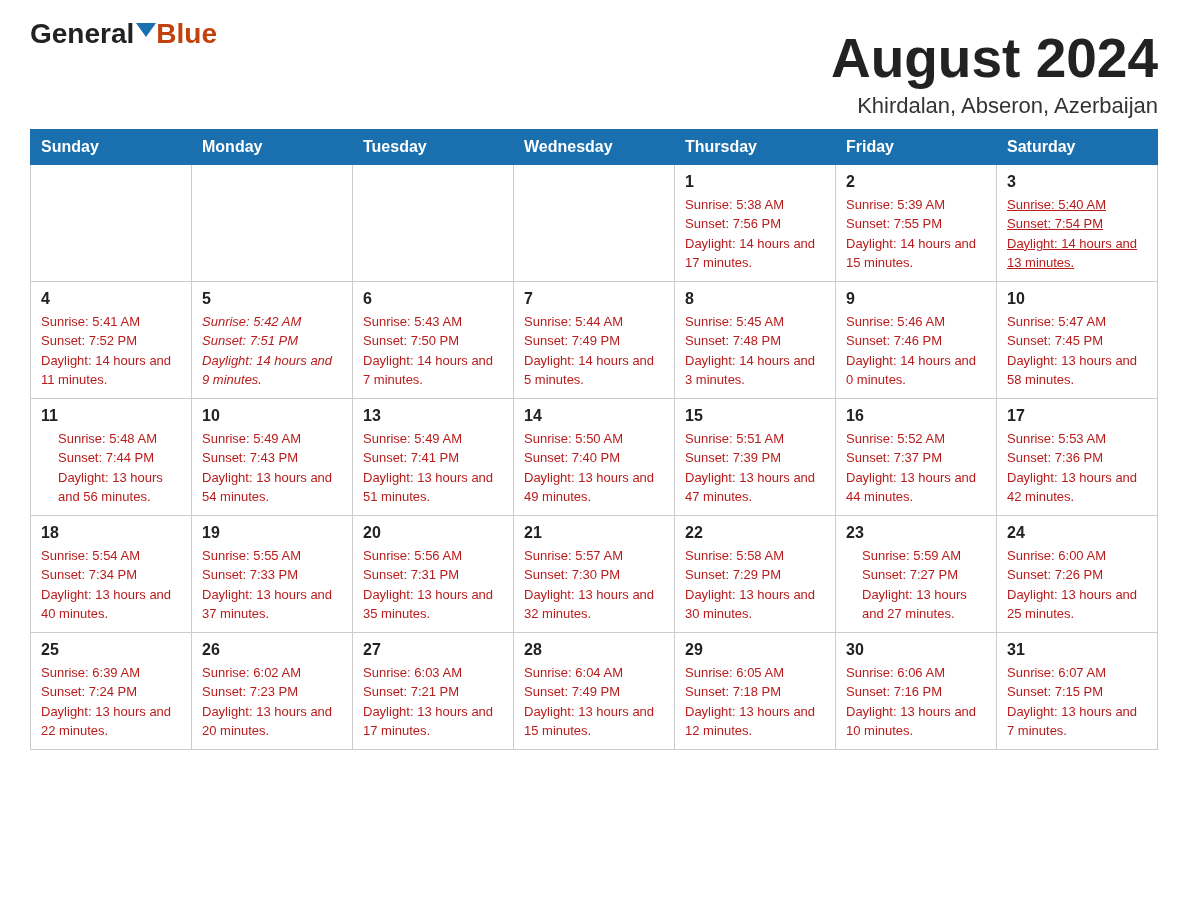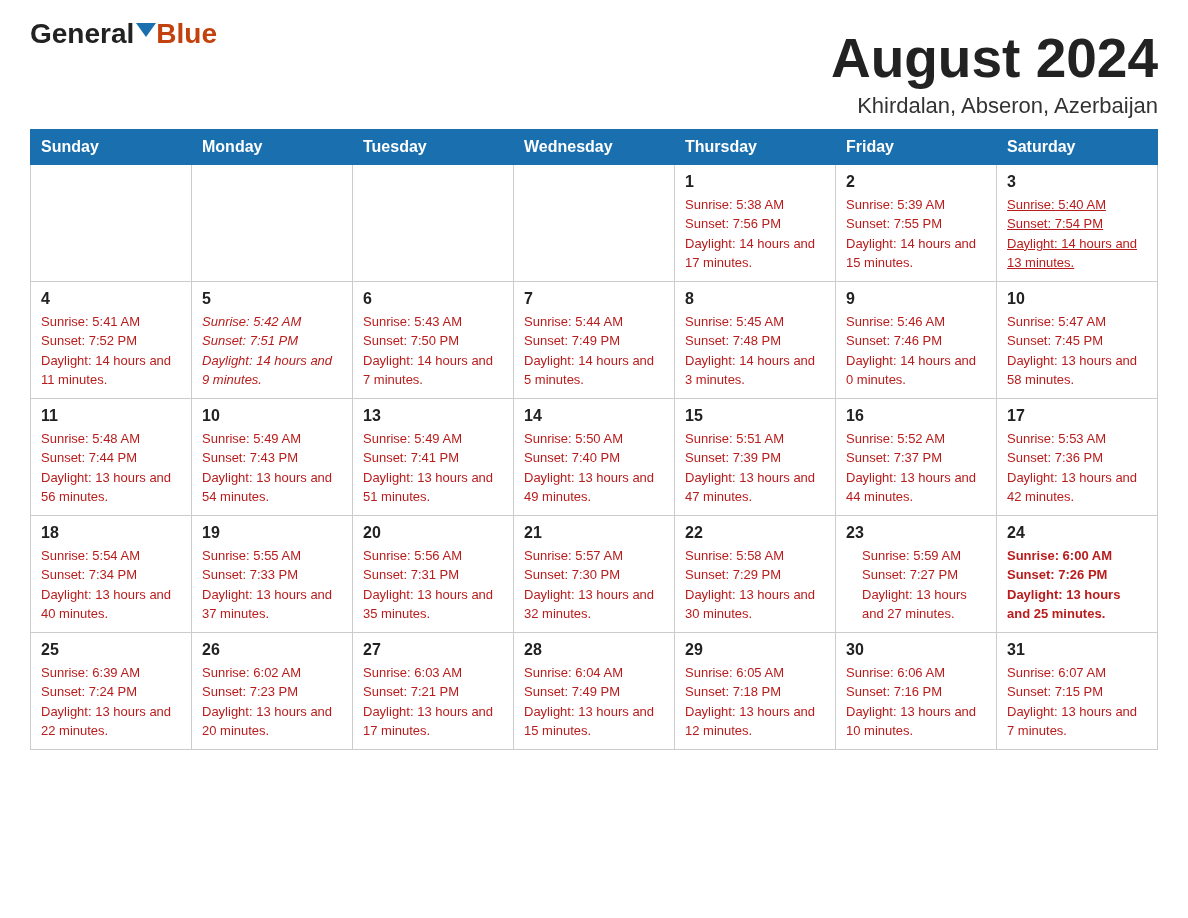--- a/index.html
+++ b/index.html
@@ -198,21 +198,21 @@
         <td>
           <span class="day-num">10</span>
           <div class="day-info" style="white-space: pre-line;">Sunrise: 5:47 AM
 Sunset: 7:45 PM
 Daylight: 13 hours and 58 minutes.</div>
         </td>
       </tr>
       <tr>
         <td>
           <span class="day-num">11</span>
-          <div class="day-info" style="white-space: pre-line;">Sunrise: 5:48 AM
+          <div class="day-info" style="white-space: pre-line; margin-left: 17px;">Sunrise: 5:48 AM
 Sunset: 7:44 PM
 Daylight: 13 hours and 56 minutes.</div>
         </td>
         <td>
           <span class="day-num">10</span>
           <div class="day-info" style="white-space: pre-line;">Sunrise: 5:49 AM
 Sunset: 7:43 PM
 Daylight: 13 hours and 54 minutes.</div>
         </td>
         <td>
@@ -278,21 +278,21 @@
 Daylight: 13 hours and 30 minutes.</div>
         </td>
         <td>
           <span class="day-num">23</span>
           <div class="day-info" style="white-space: pre-line; margin-left: 16px;">Sunrise: 5:59 AM
 Sunset: 7:27 PM
 Daylight: 13 hours and 27 minutes.</div>
         </td>
         <td>
           <span class="day-num">24</span>
-          <div class="day-info" style="white-space: pre-line; font-weight: bold;">Sunrise: 6:00 AM
+          <div class="day-info" style="white-space: pre-line;">Sunrise: 6:00 AM
 Sunset: 7:26 PM
 Daylight: 13 hours and 25 minutes.</div>
         </td>
       </tr>
       <tr>
         <td>
           <span class="day-num">25</span>
           <div class="day-info" style="white-space: pre-line;">Sunrise: 6:39 AM
 Sunset: 7:24 PM
 Daylight: 13 hours and 22 minutes.</div>

